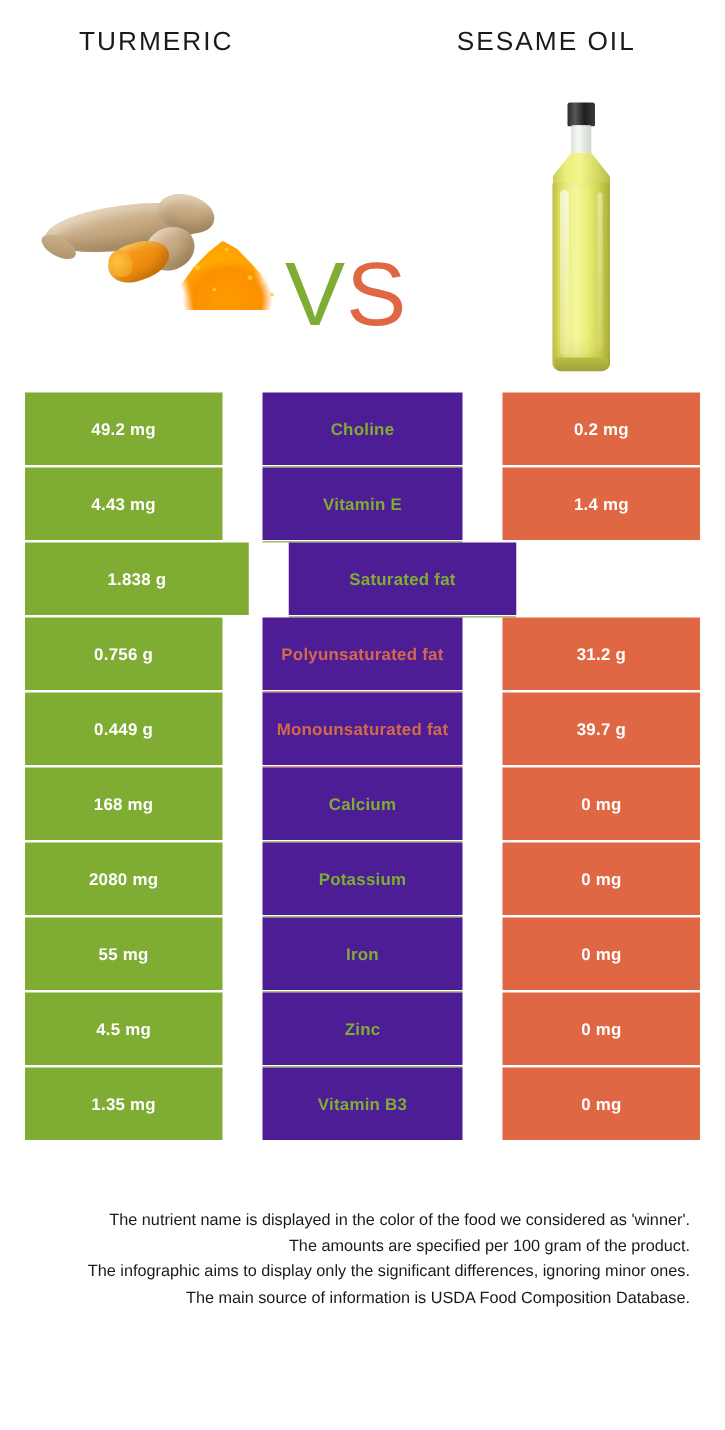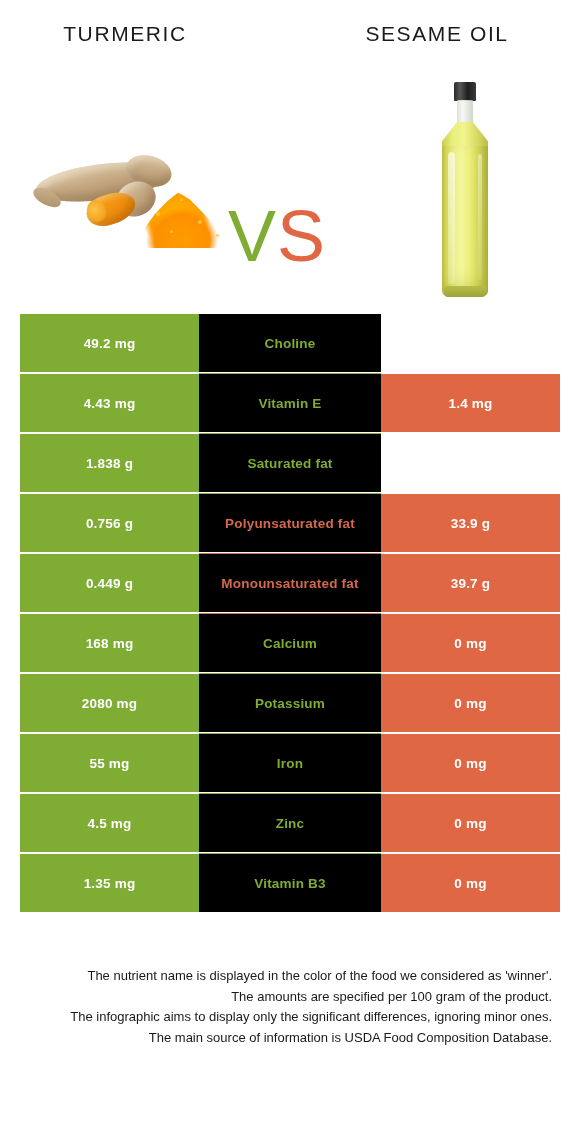--- a/index.html
+++ b/index.html
@@ -200,38 +200,39 @@
   .table {
     position: absolute;
     left: 20px; top: 314px;
     width: 540px;
   }
   .trow {
     position: relative;
     height: 58px;
     margin-bottom: 2px;
     display: flex;
+    gap: 32px;
   }
   .cell-left, .cell-right {
     width: 179px;
     height: 58px;
     display: flex;
     align-items: center;
     justify-content: center;
     color: #ffffff;
     font-size: 13.5px;
     font-weight: 600;
     letter-spacing: .2px;
   }
   .cell-left  { background: #7FAC33; }
   .cell-right { background: #E06744; }
   .cell-mid {
     width: 182px;
     height: 58px;
-    background: #000000;
+    background: #4c1d95;
     display: flex;
     align-items: center;
     justify-content: center;
     font-size: 13.5px;
     font-weight: 700;
     letter-spacing: .2px;
     position: relative;
   }
   .cell-mid.win-left  { color: #7FAC33; }
   .cell-mid.win-right { color: #D2694C; text-align: center; }
@@ -298,34 +299,35 @@
 
     <div class="vs">
       <span class="vs-v">V</span><span class="vs-s">S</span>
     </div>
   </div>
 
   <div class="table" id="nutrient-table">
       <div class="trow">
         <div class="cell-left">49.2 mg</div>
         <div class="cell-mid win-left">Choline</div>
+        <div class="cell-right">0.2 mg</div>
       </div>
       <div class="trow">
         <div class="cell-left">4.43 mg</div>
         <div class="cell-mid win-left">Vitamin E</div>
         <div class="cell-right">1.4 mg</div>
       </div>
       <div class="trow">
         <div class="cell-left">1.838 g</div>
         <div class="cell-mid win-left">Saturated fat</div>
       </div>
       <div class="trow">
         <div class="cell-left">0.756 g</div>
         <div class="cell-mid win-right">Polyunsaturated fat</div>
-        <div class="cell-right">33.9 g</div>
+        <div class="cell-right">31.2 g</div>
       </div>
       <div class="trow">
         <div class="cell-left">0.449 g</div>
         <div class="cell-mid win-right">Monounsaturated fat</div>
         <div class="cell-right">39.7 g</div>
       </div>
       <div class="trow">
         <div class="cell-left">168 mg</div>
         <div class="cell-mid win-left">Calcium</div>
         <div class="cell-right">0 mg</div>

